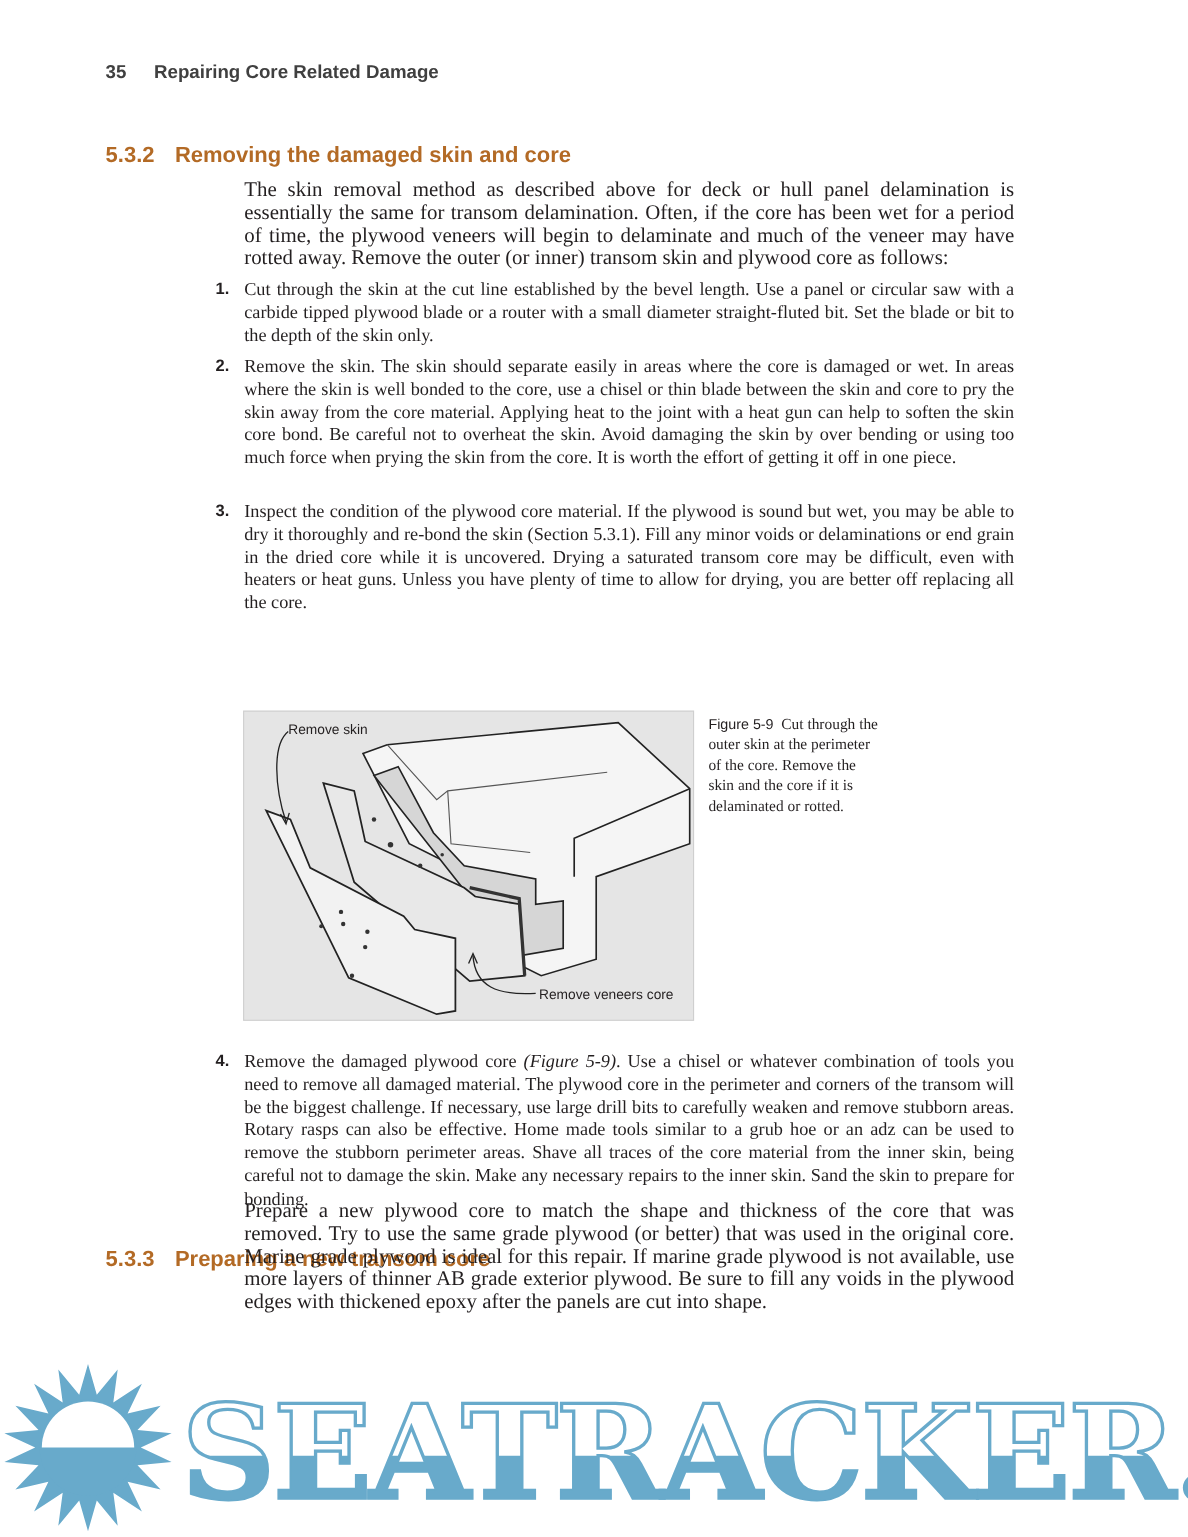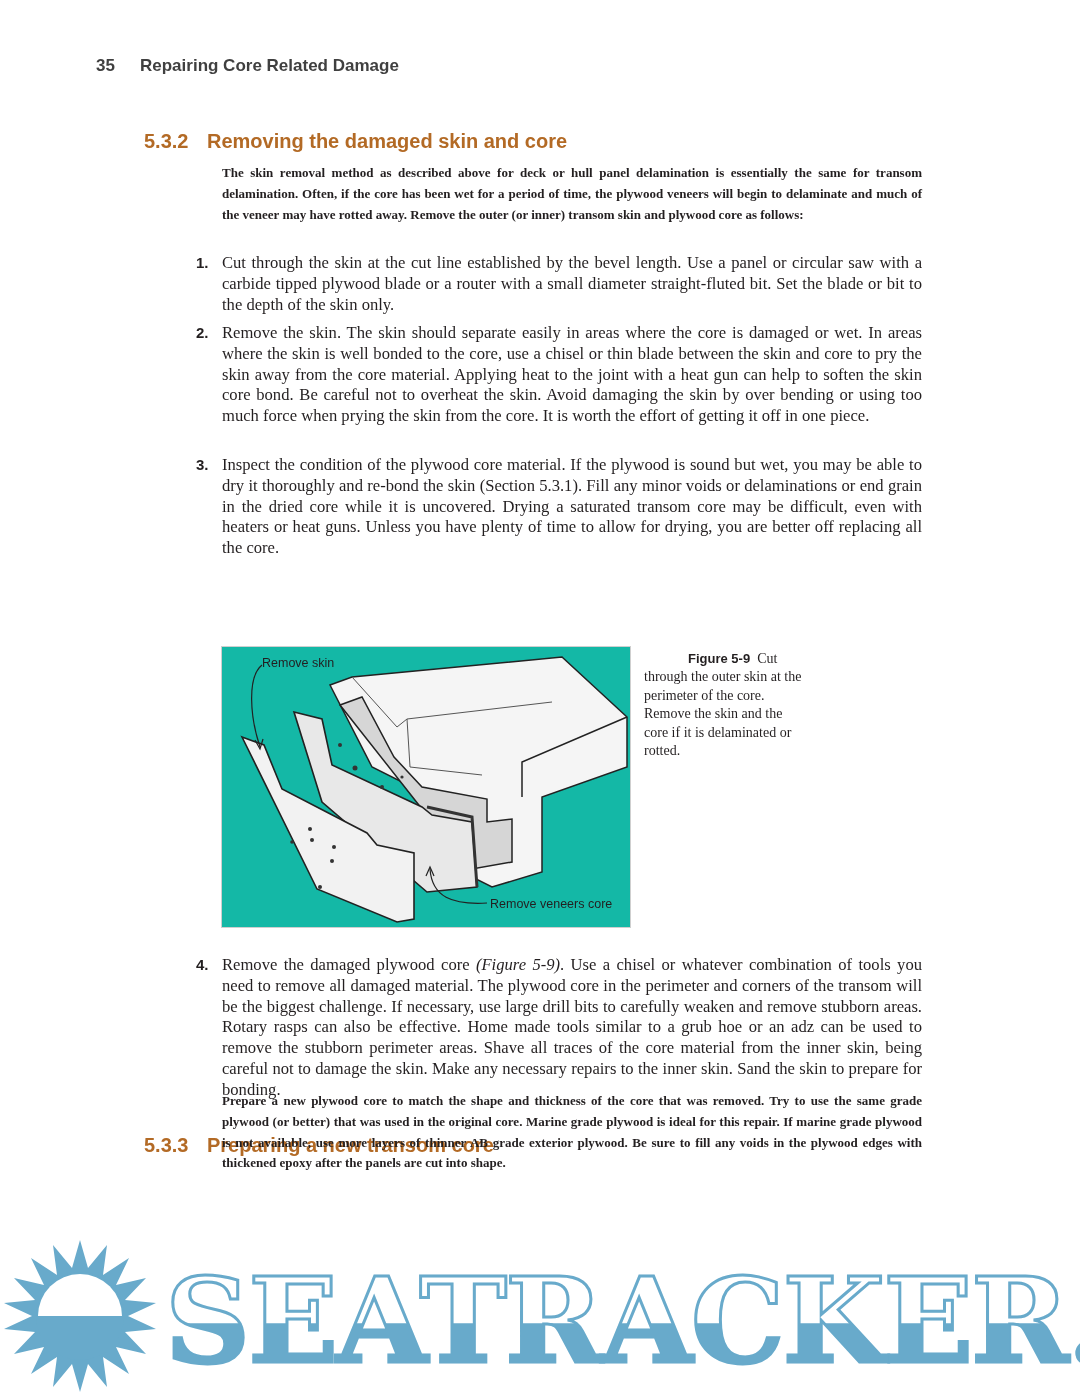--- a/index.html
+++ b/index.html
@@ -3,36 +3,36 @@
 <meta charset="utf-8">
 <style>
   html, body { margin: 0; padding: 0; background: #ffffff; }
   body { width: 1080px; height: 1397px; position: relative; overflow: hidden; color: #231f20; }
   .sans { font-family: "Liberation Sans", "DejaVu Sans", sans-serif; }
   .serif { font-family: "Liberation Serif", "DejaVu Serif", serif; }
 
   .running-head { position: absolute; left: 96px; top: 56px; font-size: 17px; font-weight: bold; color: #404040; }
   .running-head .pnum { display: inline-block; width: 44px; }
 
-  .h2 { position: absolute; left: 96px; font-size: 20px; font-weight: bold; color: #b36a25; white-space: nowrap; margin-left: 48px; }
+  .h2 { position: absolute; left: 96px; font-size: 20px; font-weight: bold; color: #b36a25; white-space: nowrap; }
   .h2 .num { display: inline-block; width: 63px; }
 
-  .body-text { position: absolute; left: 222px; width: 700px; font-size: 13px; line-height: 20.8px; text-align: justify; font-weight: bold; }
+  .body-text { position: absolute; left: 222px; width: 700px; font-size: 19px; line-height: 20.8px; text-align: justify; }
   .body-text p { margin: 0; }
 
   .list-item { position: absolute; left: 222px; width: 700px; font-size: 16.6px; line-height: 20.8px; text-align: justify; }
   .list-item .marker { position: absolute; left: -26px; top: 0; font-family: "Liberation Sans", sans-serif; font-weight: bold; font-size: 15px; }
   .list-item p { margin: 0; }
 
-  .figure-box { position: absolute; left: 221px; top: 646px; width: 408px; height: 280px; border: 1px solid #cfcfcf; background: #14b8a6; }
+  .figure-box { position: absolute; left: 221px; top: 646px; width: 408px; height: 280px; border: 1px solid #cfcfcf; background: #e5e5e5; }
   .figure-box svg { position: absolute; left: 0; top: 0; }
   .fig-label { position: absolute; font-size: 12.5px; color: #231f20; white-space: nowrap; }
 
   .caption { position: absolute; left: 644px; top: 650px; width: 160px; font-size: 14px; line-height: 18.4px; }
-  .caption .cap-label { font-family: "Liberation Sans", sans-serif; font-weight: bold; font-style: normal; font-size: 13px; margin-left: 44px; }
+  .caption .cap-label { font-family: "Liberation Sans", sans-serif; font-weight: normal; font-style: normal; font-size: 13px; }
   .caption .cap-text { font-family: "Liberation Serif", serif; }
 
   .watermark { position: absolute; left: 0; top: 1236px; width: 1080px; height: 161px; }
   .wm-text { position: absolute; left: 165px; top: 1262px; font-family: "DejaVu Serif", "Liberation Serif", serif; font-weight: bold; font-size: 118px; letter-spacing: -2px; line-height: 1; color: transparent; -webkit-text-stroke: 3px #68aacb; white-space: nowrap; }
   .wm-fill { position: absolute; left: 165px; top: 1262px; font-family: "DejaVu Serif", "Liberation Serif", serif; font-weight: bold; font-size: 118px; letter-spacing: -2px; line-height: 1; color: #68aacb; white-space: nowrap; clip-path: inset(52% 0 0 0); }
 </style>
 </head>
 <body>
 
 <div class="running-head sans">

